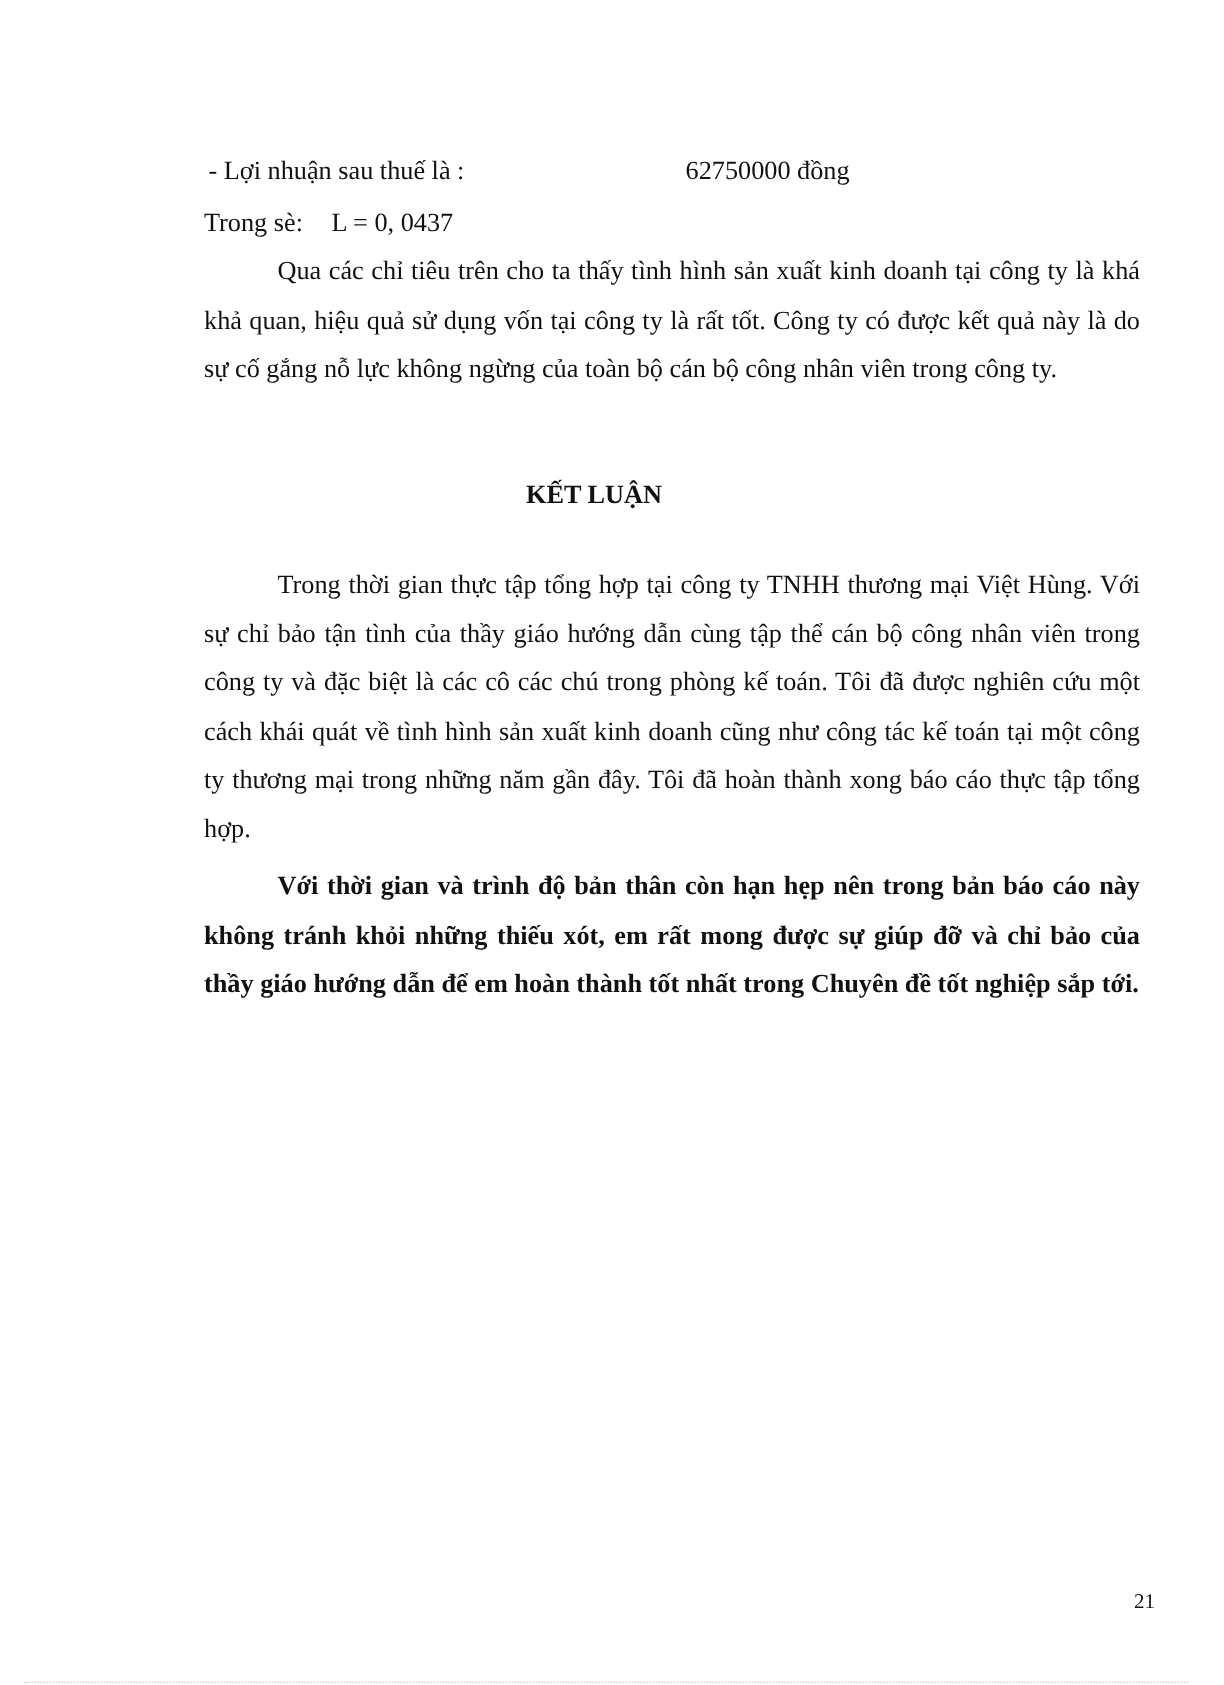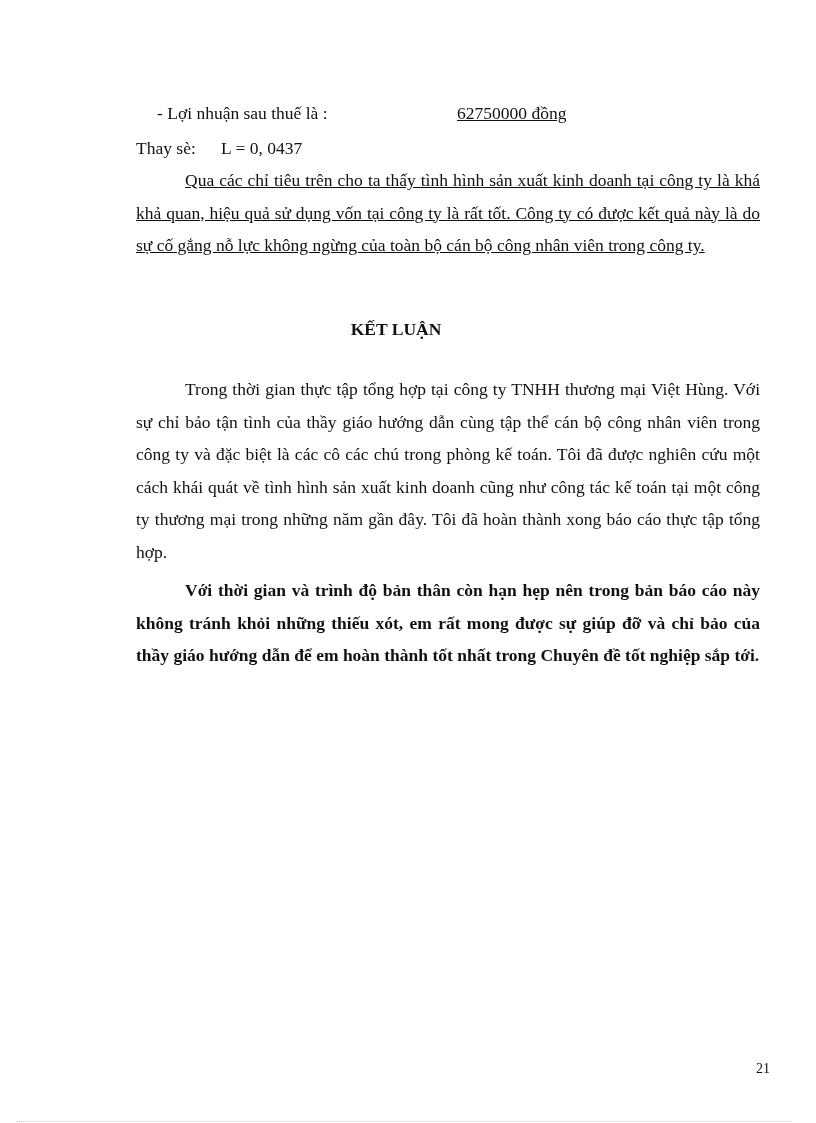--- a/index.html
+++ b/index.html
@@ -13,27 +13,27 @@
                font-weight:bold; font-size:17.5px; line-height:22px; }
     .page-num { position:absolute; left:756px; top:1058px; font-size:14px; line-height:22px; }
     .footer-rule { position:absolute; left:16px; right:24px; top:1121px; height:0;
                    border-top:1px dotted #c8d8d0; }
   </style>
 </head>
 <body>
 
 <div class="page">
 
-  <div class="line" style="left:157px; top:102px;">- Lợi nhuận sau thuế là :</div>
-  <div class="line" style="left:457px; top:102px;text-decoration:underline;">62750000  đồng</div>
+  <div class="line" style="left:139px; top:102px;">- Lợi nhuận sau thuế là :</div>
+  <div class="line" style="left:457px; top:102px;">62750000  đồng</div>
 
-  <div class="line" style="left:136px; top:137px;">Thay sè:</div>
+  <div class="line" style="left:136px; top:137px;">Trong sè:</div>
   <div class="line" style="left:221px; top:137px;">L = 0, 0437</div>
 
-  <div class="para" style="top:164px;text-decoration:underline;">Qua các chỉ tiêu trên cho ta thấy tình hình sản xuất kinh doanh tại công ty là khá khả quan, hiệu quả sử dụng vốn tại công ty là rất tốt. Công ty có được kết quả này là do sự cố gắng nỗ lực không ngừng của toàn bộ cán bộ công nhân viên trong công ty.</div>
+  <div class="para" style="top:164px;">Qua các chỉ tiêu trên cho ta thấy tình hình sản xuất kinh doanh tại công ty là khá khả quan, hiệu quả sử dụng vốn tại công ty là rất tốt. Công ty có được kết quả này là do sự cố gắng nỗ lực không ngừng của toàn bộ cán bộ công nhân viên trong công ty.</div>
 
   <div class="heading">KẾT LUẬN</div>
 
   <div class="para" style="top:373px;">Trong thời gian thực tập tổng hợp tại công ty TNHH thương mại Việt Hùng. Với sự chỉ bảo tận tình của thầy giáo hướng dẫn cùng tập thể cán bộ công nhân viên trong công ty và đặc biệt là các cô các chú trong phòng kế toán. Tôi đã được nghiên cứu một cách khái quát về tình hình sản xuất kinh doanh cũng như công tác kế toán tại một công ty thương mại trong những năm gần đây. Tôi đã hoàn thành xong báo cáo thực tập tổng hợp.</div>
 
   <div class="para" style="top:574px;font-weight:bold;">Với thời gian và trình độ bản thân còn hạn hẹp nên trong bản báo cáo này không tránh khỏi những thiếu xót, em rất mong được sự giúp đỡ và chỉ bảo của thầy giáo hướng dẫn để em hoàn thành tốt nhất trong Chuyên đề tốt nghiệp sắp tới.</div>
 
   <div class="page-num">21</div>
 
   <div class="footer-rule"></div>

